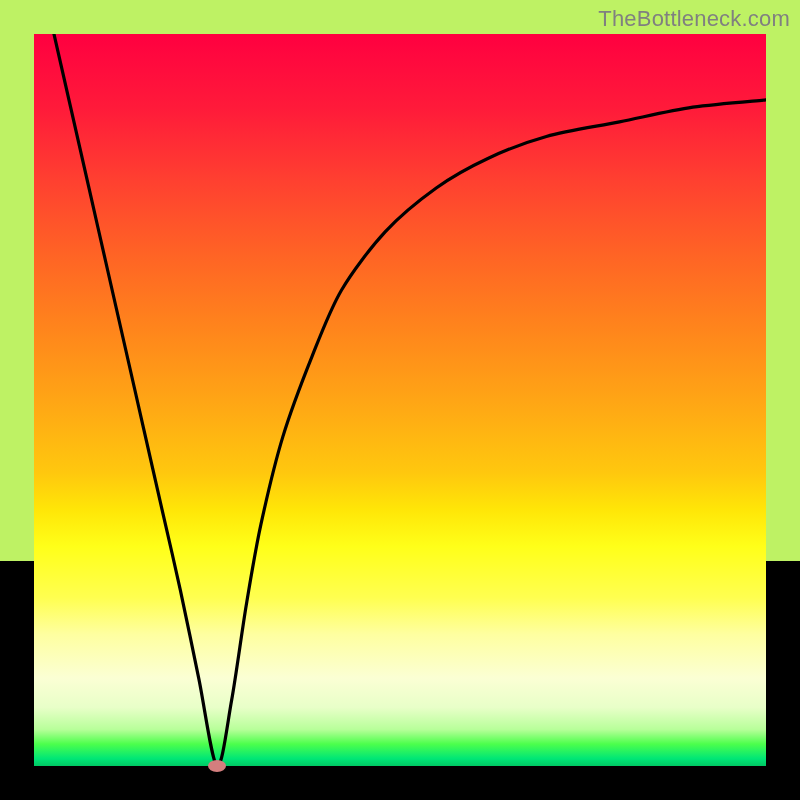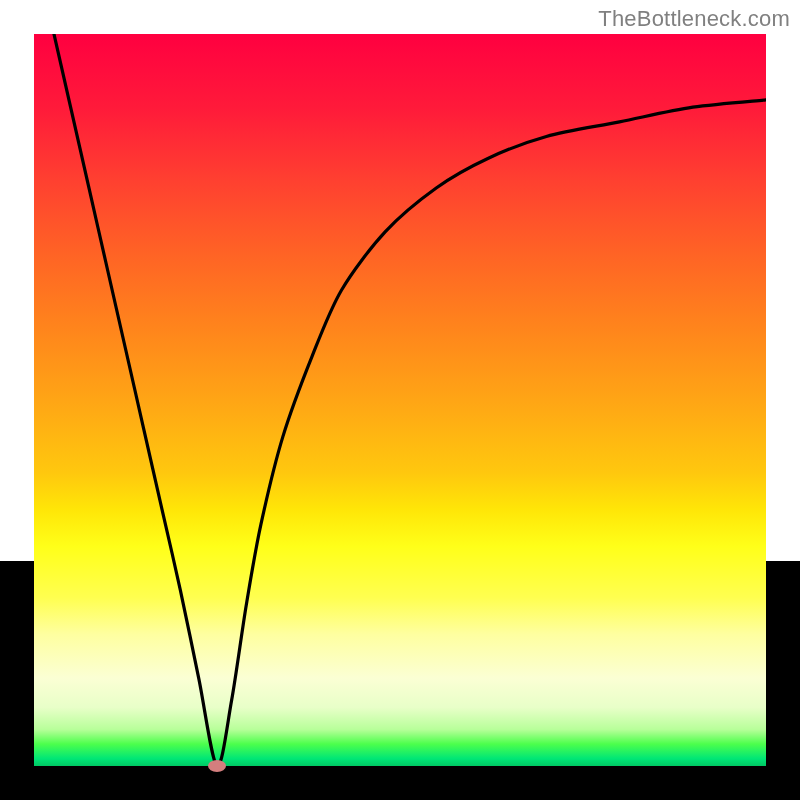--- a/index.html
+++ b/index.html
@@ -8,21 +8,21 @@
     width: 800px;
     height: 800px;
     overflow: hidden;
     background: #000;
     font-family: Arial, Helvetica, sans-serif;
   }
   .frame {
     position: relative;
     width: 800px;
     height: 561px;
-    background: #ffffff;
+    background: #bef264;
   }
   .plot-area {
     position: absolute;
     left: 34px;
     top: 34px;
     width: 732px;
     height: 732px;
     
     background: linear-gradient(
       to bottom,

